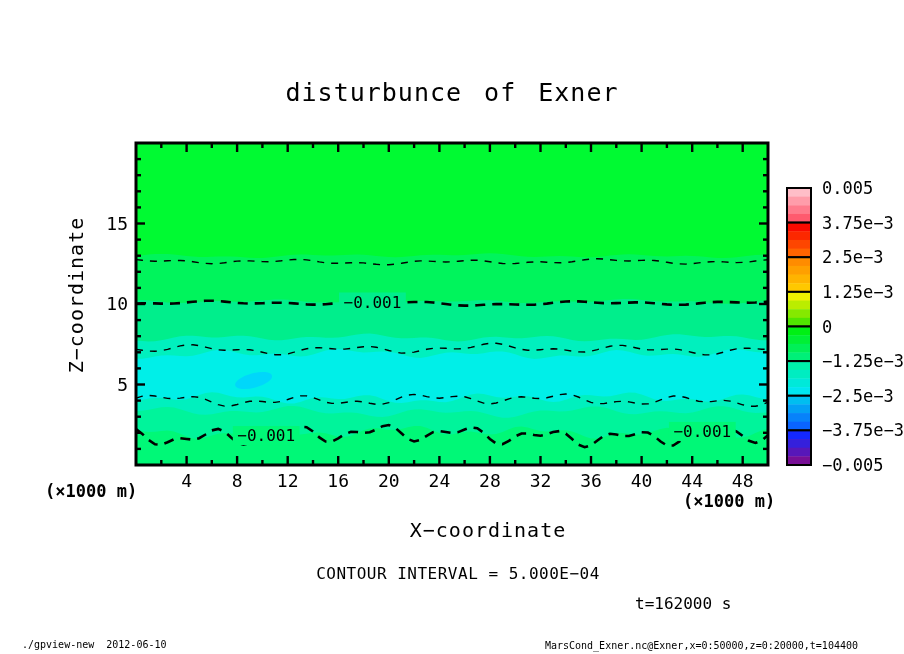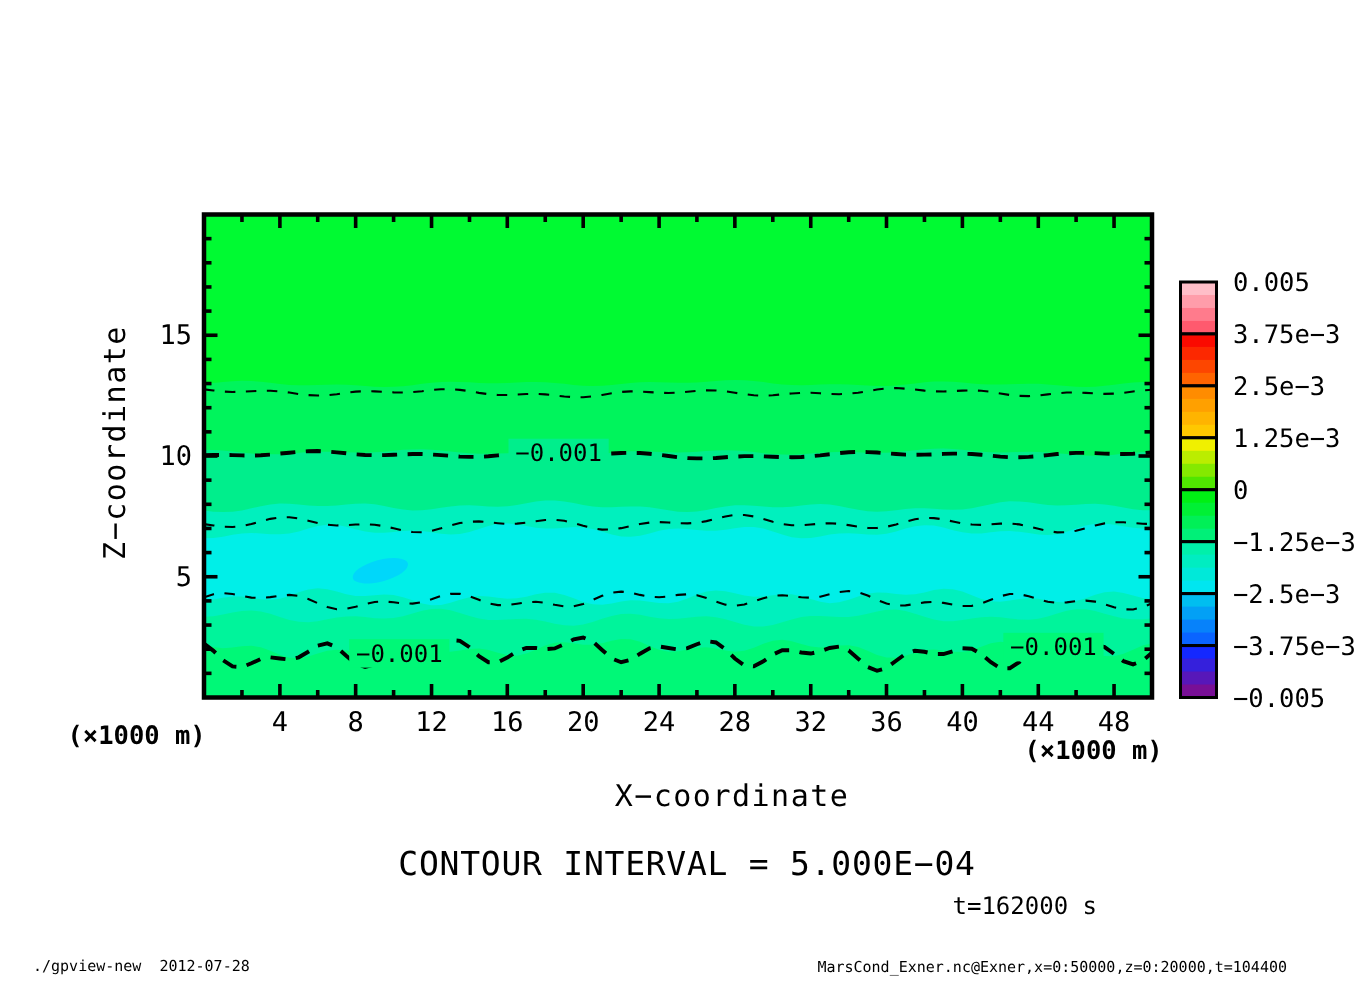--- a/index.html
+++ b/index.html
@@ -4,21 +4,21 @@
 <style>
   html,body{margin:0;padding:0;background:#fff;}
   .page{position:relative;width:904px;height:654px;background:#ffffff;overflow:hidden;
         font-family:"DejaVu Sans Mono", monospace;color:#000;}
   .abs{position:absolute;white-space:pre;}
   .title{font-size:25px;letter-spacing:1px;word-spacing:6px;transform:translateX(-50%);}
   .axlabel{font-size:20px;letter-spacing:1px;}
   .zlabel{transform:translate(-50%,-50%) rotate(-90deg);}
   .xlabel{transform:translateX(-50%);margin-left:40px;}
   .unit{font-size:17px;font-weight:bold;}
-  .cinote{font-size:22px;transform:translateX(-50%);letter-spacing:0.5px;text-align:right;}
+  .cinote{font-size:16px;transform:translateX(-50%);letter-spacing:0.5px;text-align:right;}
   .tnote{font-size:16px;}
   .foot{font-size:10px;letter-spacing:0px;}
   .foot-r{}
   svg{position:absolute;left:0;top:0;}
 </style>
 </head>
 <body>
 
 <div class="page">
   <svg id="plot-svg" width="904" height="654" viewBox="0 0 904 654">
@@ -195,29 +195,30 @@
       <text x="822" y="228.6" font-size="17" text-anchor="start" fill="#000">3.75e−3</text>
       <text x="822" y="263.3" font-size="17" text-anchor="start" fill="#000">2.5e−3</text>
       <text x="822" y="297.9" font-size="17" text-anchor="start" fill="#000">1.25e−3</text>
       <text x="822" y="332.5" font-size="17" text-anchor="start" fill="#000">0</text>
       <text x="822" y="367.1" font-size="17" text-anchor="start" fill="#000">−1.25e−3</text>
       <text x="822" y="401.8" font-size="17" text-anchor="start" fill="#000">−2.5e−3</text>
       <text x="822" y="436.4" font-size="17" text-anchor="start" fill="#000">−3.75e−3</text>
       <text x="822" y="471.0" font-size="17" text-anchor="start" fill="#000">−0.005</text>
     </svg>
 
+  <div class="abs title" style="left:452px;top:78px;">disturbunce of Exner</div>
 
   <div class="abs axlabel zlabel" style="left:76px;top:295px;">Z−coordinate</div>
 
   <div class="abs unit" style="left:45px;top:481px;">(×1000 m)</div>
 
   <div class="abs unit" style="left:683px;top:491px;">(×1000 m)</div>
 
   <div class="abs axlabel xlabel" style="left:448px;top:518px;">X−coordinate</div>
 
   <div class="abs cinote" style="left:458px;top:564px;">CONTOUR INTERVAL = 5.000E−04</div>
 
   <div class="abs tnote" style="left:635px;top:594px;">t=162000 s</div>
 
-  <div class="abs foot" style="left:22px;top:639px;">./gpview-new  2012-07-28</div>
+  <div class="abs foot" style="left:22px;top:639px;">./gpview-new  2012-06-10</div>
 
   <div class="abs foot foot-r" style="right:46px;top:640px;">MarsCond_Exner.nc@Exner,x=0:50000,z=0:20000,t=104400</div>
 </div>
 
 </body></html>

